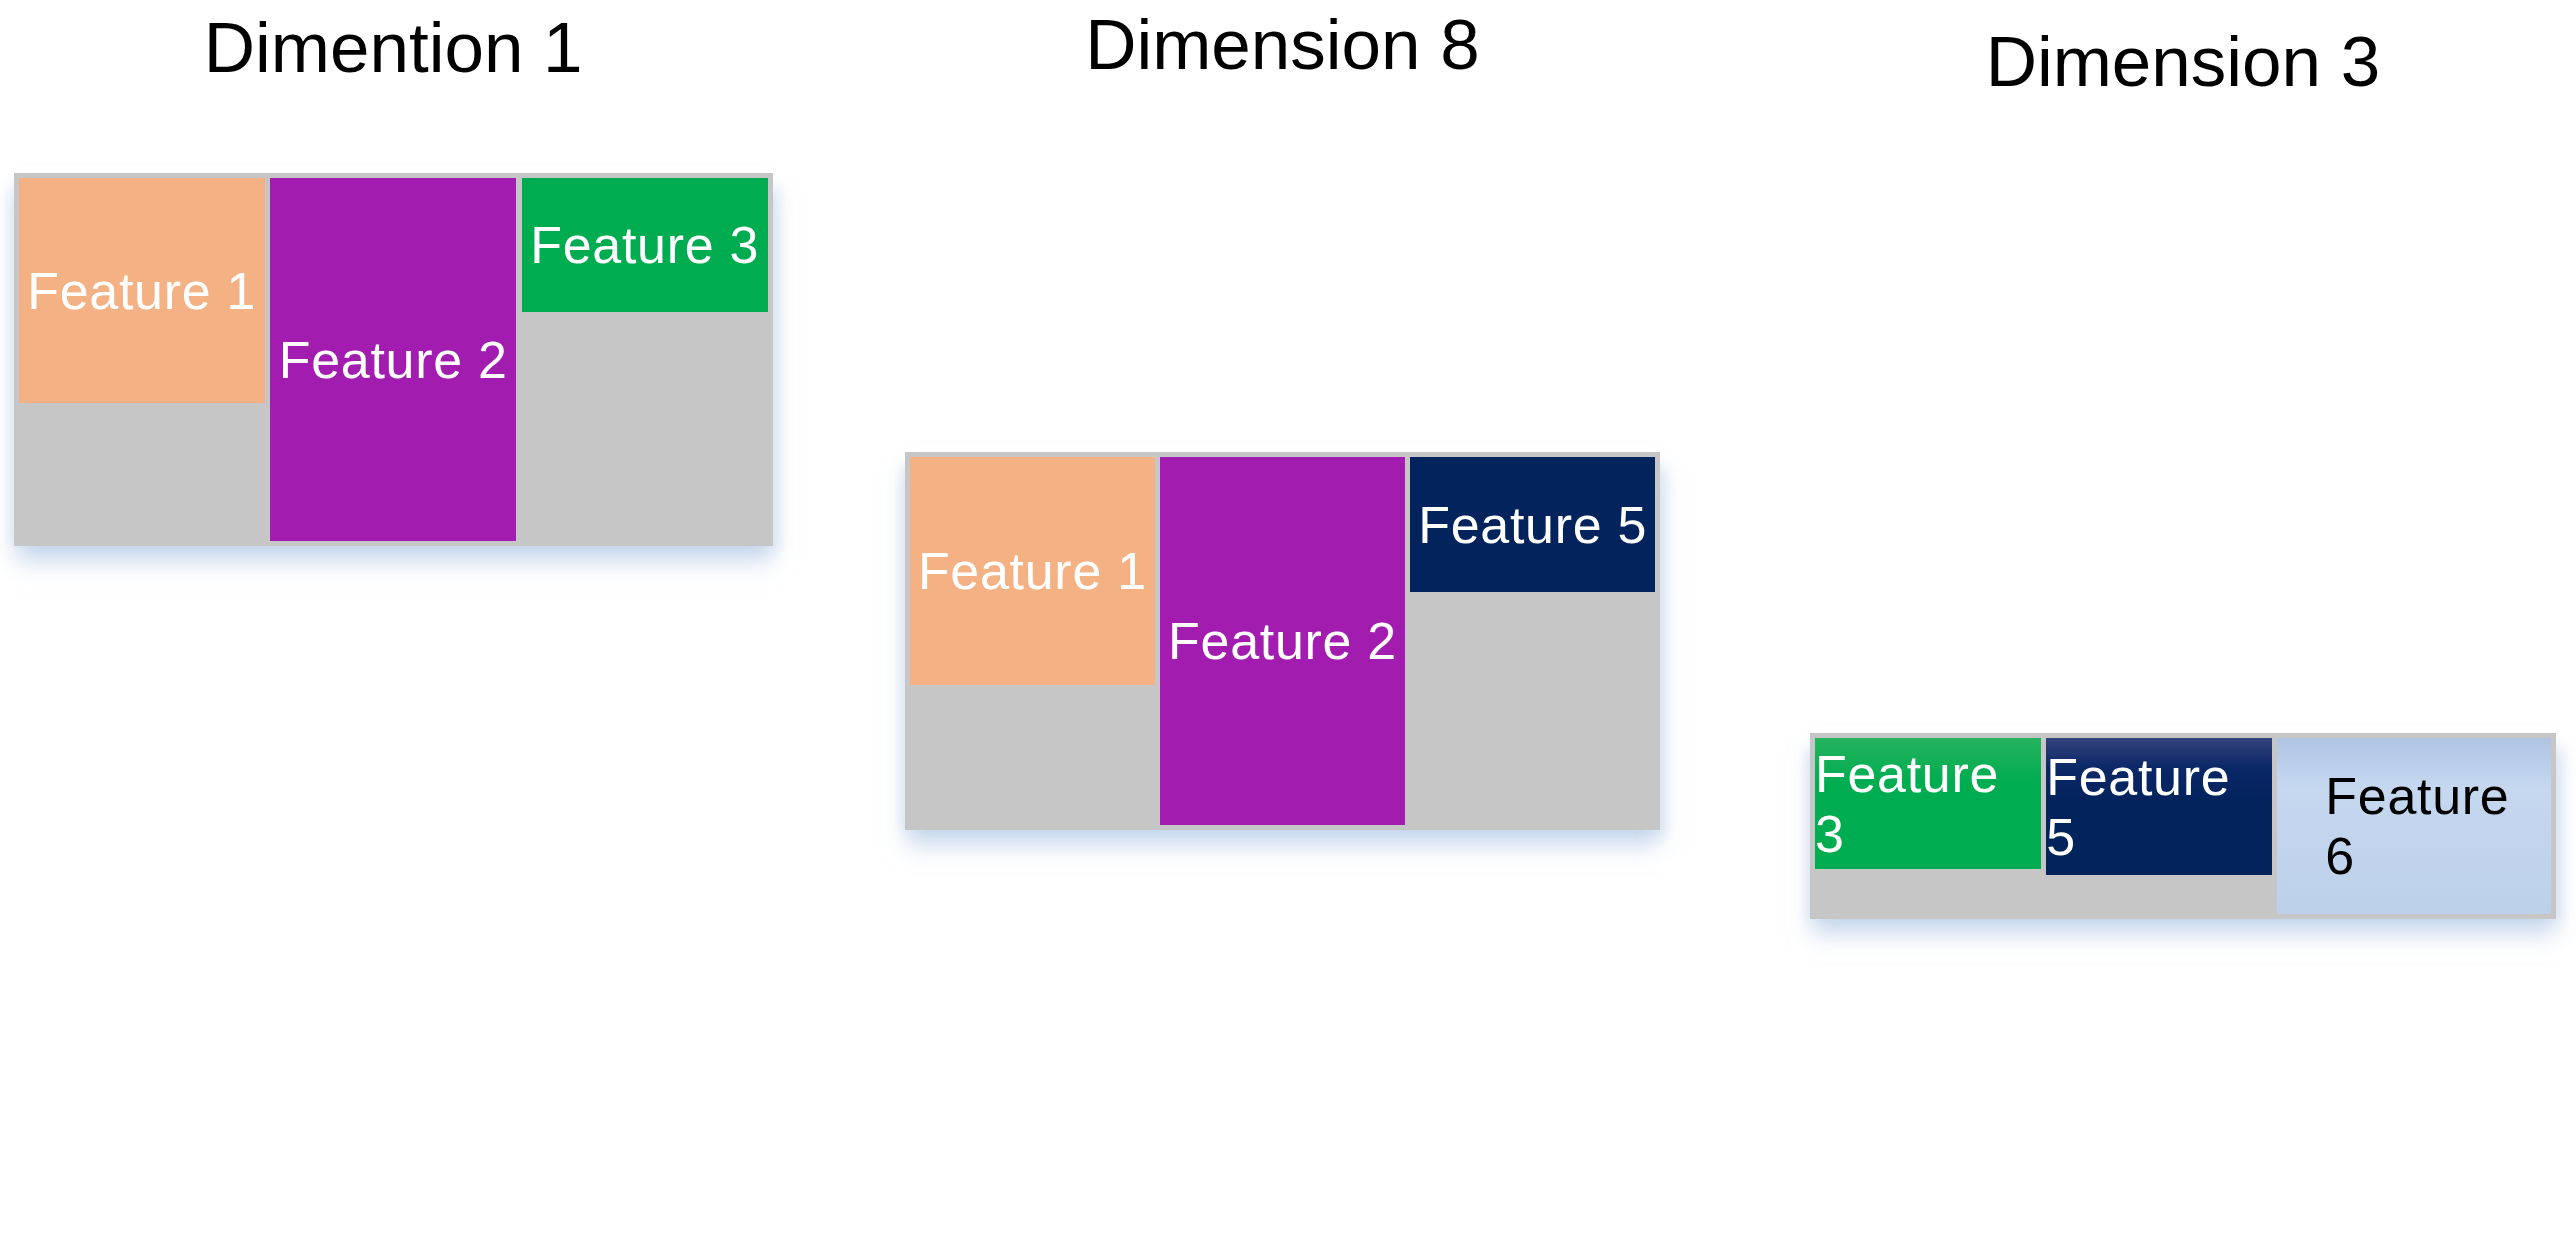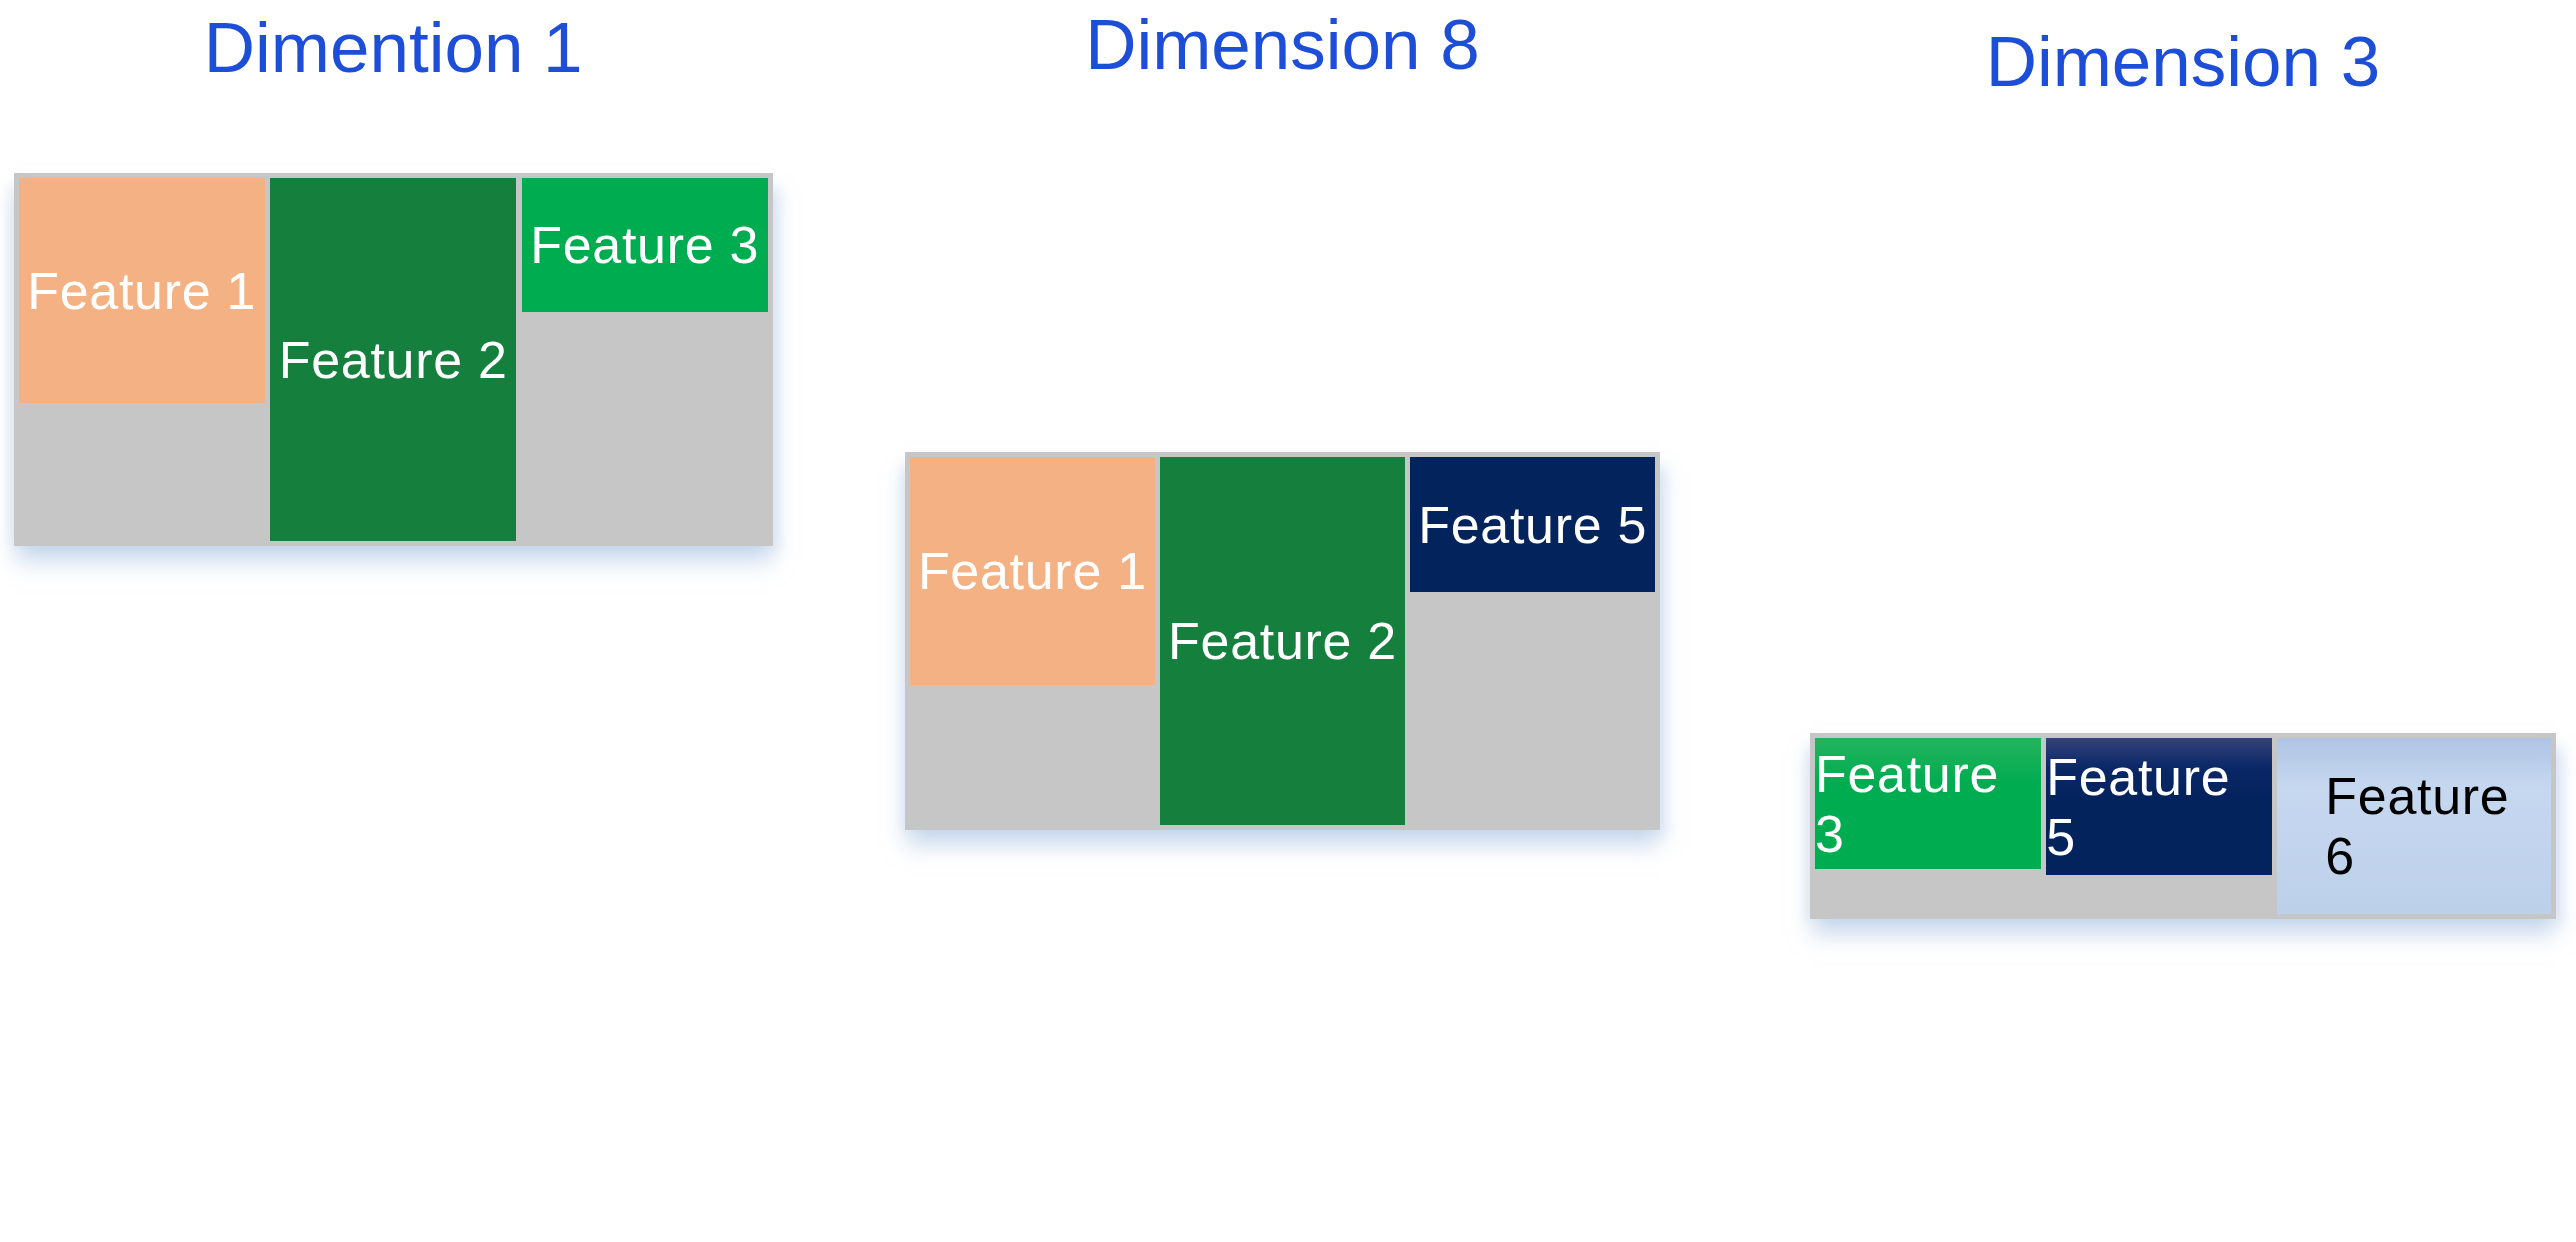--- a/index.html
+++ b/index.html
@@ -7,21 +7,21 @@
     width:2576px;height:1243px;
     background:#FFFFFF;
     font-family:"Liberation Sans", sans-serif;
     position:relative;overflow:hidden;
   }
   .title{
     position:absolute;
     text-align:center;
     font-size:71px;
     line-height:1.15;
-    color:#1d4ed8;
+    color:#000000;
     white-space:nowrap;
   }
   #title-1{left:13.7px;width:759px;top:6.8px;}
   #title-2{left:905px;width:755px;top:4.1px;}
   #title-3{left:1810px;width:746px;top:20.5px;}
 
   .column{
     position:absolute;
     display:flex;flex-direction:row;gap:5.5px;
     background:#C6C6C6;
@@ -36,21 +36,21 @@
   #col-2{left:905px;top:452px;width:755px;}
   #col-3{left:1810px;top:733px;width:746px;}
 
   .block{
     display:flex;align-items:center;justify-content:center;
     width:100%;
   }
   .label{font-size:52px;letter-spacing:0.7px;}
 
   .fill-orange{background:#F4B183;color:#FFFFFF;}
-  .fill-blue{background:#15803d;color:#FFFFFF;}
+  .fill-blue{background:#a21caf;color:#FFFFFF;}
   .fill-green{background:#00AC50;color:#FFFFFF;}
   .fill-green-grad{background:linear-gradient(180deg,#25B35E 0%,#00AC50 35%);color:#FFFFFF;}
   .fill-yellow{background:linear-gradient(180deg,#E3E24D 0%,#F8F52B 6%,#FFFF00 16%);color:#000000;}
   .fill-navy{background:#03235D;color:#FFFFFF;}
   .fill-navy-grad{background:linear-gradient(180deg,#33437C 0%,#0A2766 22%,#03235D 45%);color:#FFFFFF;}
   .fill-lightblue{background:linear-gradient(180deg,#AFC4E4 0%,#C6D8F0 28%,#BDD0EA 100%);color:#000000;padding-left:48px;}
 
   
   .c1-b1{height:225px}.c1-b2{height:363px}.c1-b3{height:134px}.c1-b4{height:284px}
   .c2-b1{height:228px}.c2-b2{height:368px}.c2-b3{height:135px}

